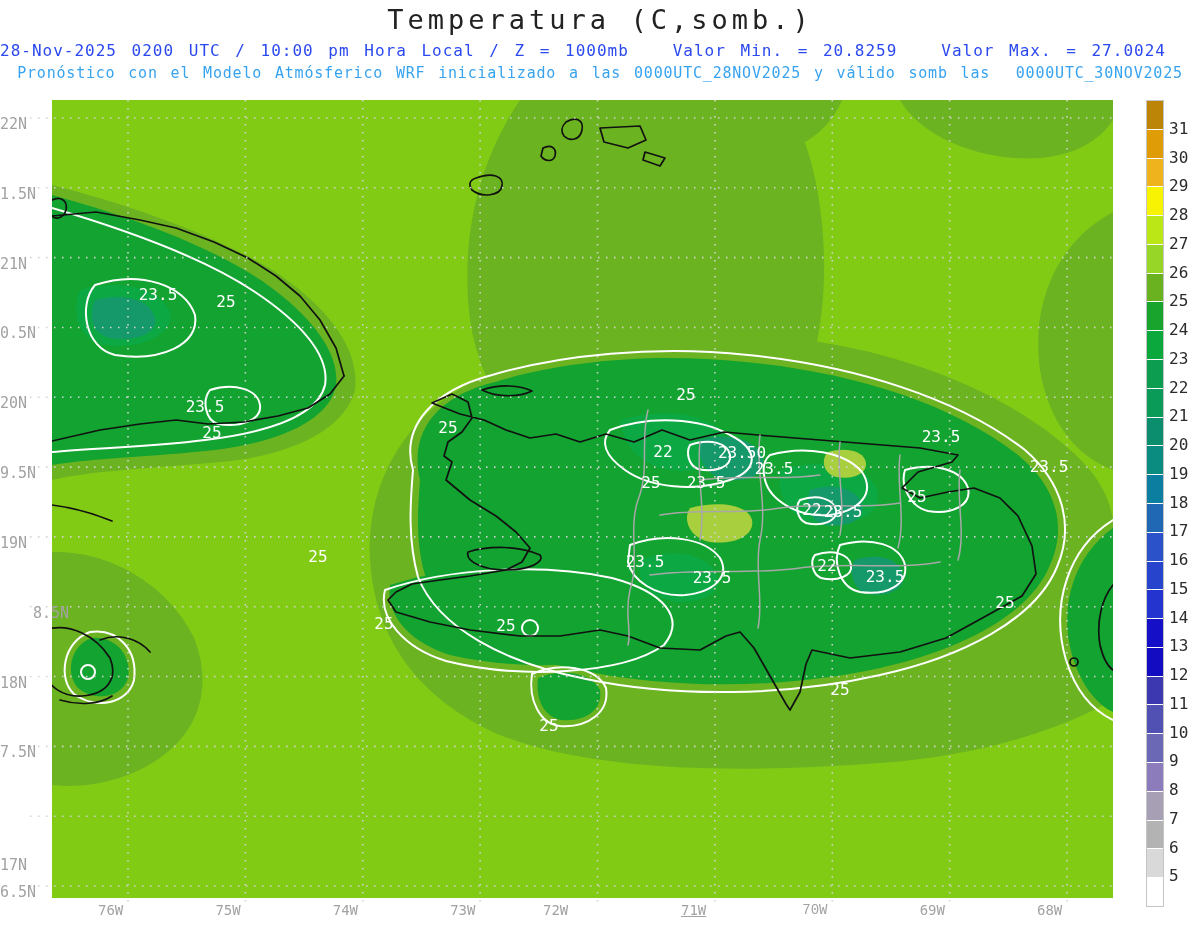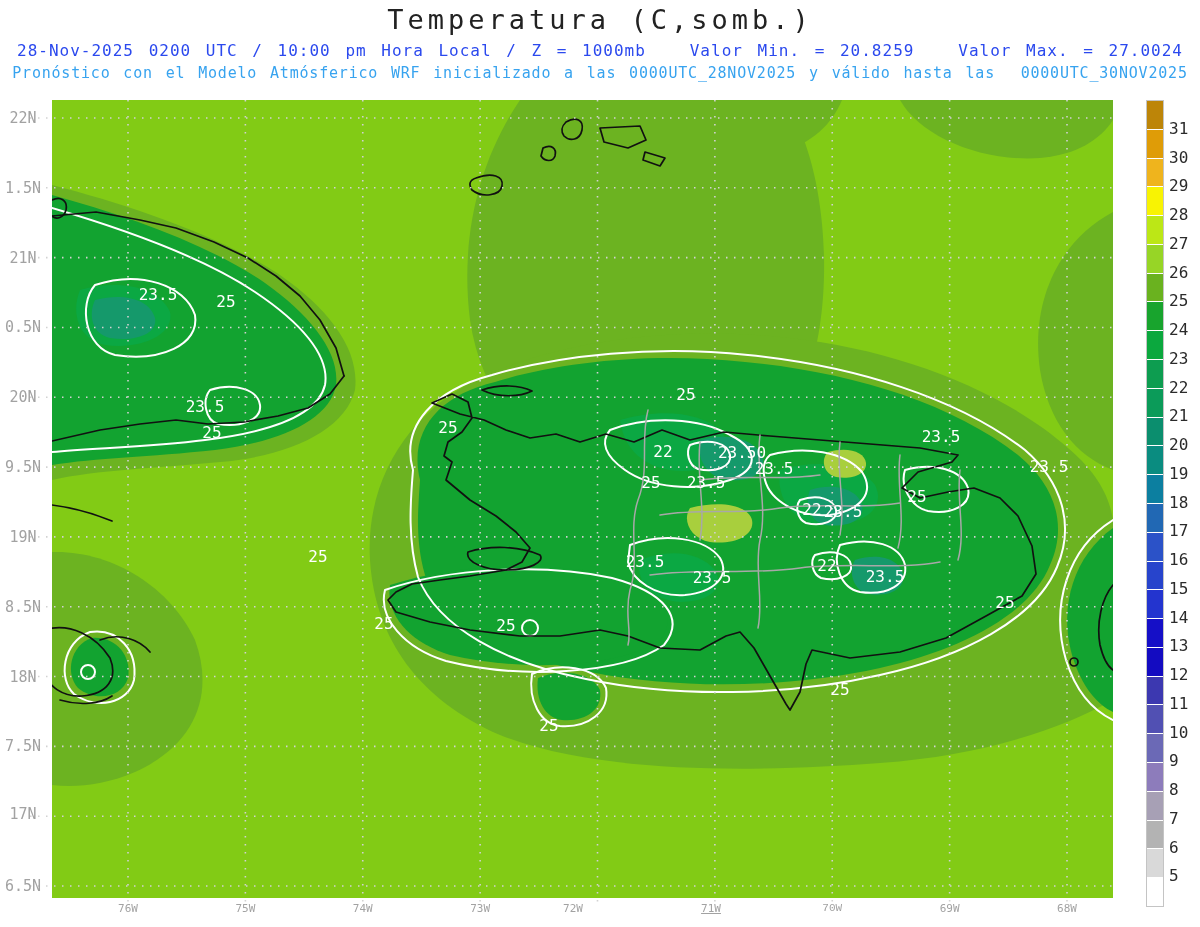--- a/index.html
+++ b/index.html
@@ -1,27 +1,27 @@
 <!DOCTYPE html>
 <html style="--ocean: #82cb15; --band26: #6cb321; --band24: #12a330; --band23: #0ba843; --band22: #15996b; --valley: #a8cf3d; --contour: #ffffff; --coast: #111111; --border: #a8a8a8; --grid: #d2d2d2; --title: #222222; --subtitle1: #2b49ee; --subtitle2: #37a3ef; --axis: #a2a2a2;"><head>
 <meta charset="utf-8">
 <style>
   html,body{margin:0;padding:0;background:#fff;}
   #stage{position:relative;width:1200px;height:927px;background:#fff;overflow:hidden;
          font-family:"DejaVu Sans Mono",monospace;}
   
   #title{position:absolute;top:4px;left:0;width:1200px;text-align:center;
          font-size:27px;letter-spacing:4px;color:var(--title);white-space:pre;}
-  #sub1{position:absolute;top:41px;left:0;width:1200px;text-align:center;
+  #sub1{position:absolute;top:41px;left:0;width:1200px;text-align:left;
         font-size:16px;letter-spacing:1px;word-spacing:4px;color:var(--subtitle1);white-space:pre;}
   #sub2{position:absolute;top:64px;left:0;width:1200px;text-align:center;
         font-size:15px;letter-spacing:0.8px;word-spacing:3px;color:var(--subtitle2);white-space:pre;}
   
-  .lat-label{position:absolute;left:0;width:46px;text-align:center;font-size:15px;color:var(--axis);}
-  .lon-label{position:absolute;top:902px;width:60px;text-align:center;font-size:11px;color:var(--axis);}
+  .lat-label{position:absolute;left:0;width:46px;text-align:left;font-size:15px;color:var(--axis);margin-top:6px;}
+  .lon-label{position:absolute;top:902px;width:60px;font-size:14px;color:var(--axis);}
   
   #colorbar{position:absolute;left:1146px;top:100px;width:16px;height:805px;
             border:1px solid #c4c4c4;display:flex;flex-direction:column;background:#fff;}
   #colorbar .seg{flex:1;border-bottom:1px solid #fff;}
   #colorbar .seg:last-child{border-bottom:none;}
   .cb-label{position:absolute;left:1169px;width:34px;font-size:16px;color:#2b2b2b;}
   
   #map-svg{position:absolute;left:0;top:0;}
   .ocean{fill:var(--ocean);}
   .sh26{fill:var(--band26);}
@@ -42,21 +42,21 @@
   #attribution .pi{color:#2936d8;font-style:italic;font-weight:bold;}
   #attribution .rest{color:#4a4a4a;}
 </style>
 </head>
 <body>
 
 <div id="stage">
 
   <div id="title">Temperatura (C,somb.)</div>
   <div id="sub1">28-Nov-2025 0200 UTC / 10:00 pm Hora Local / Z = 1000mb   Valor Min. = 20.8259   Valor Max. = 27.0024</div>
-  <div id="sub2">Pronóstico con el Modelo Atmósferico WRF inicializado a las 0000UTC_28NOV2025 y válido hasta las  0000UTC_30NOV2025</div>
+  <div id="sub2">Pronóstico con el Modelo Atmósferico WRF inicializado a las 0000UTC_28NOV2025 y válido somb las  0000UTC_30NOV2025</div>
 
   <svg id="map-svg" width="1200" height="927" viewBox="0 0 1200 927" xmlns="http://www.w3.org/2000/svg">
     <defs>
       <clipPath id="plotclip">
           <rect x="52" y="100" width="1061" height="798"></rect>
         </clipPath>
     </defs>
 
     <g clip-path="url(#plotclip)">
       <rect class="ocean" x="52" y="100" width="1061" height="798"></rect>
@@ -191,24 +191,24 @@
   </svg>
 
   <div id="lat-labels">
       <div class="lat-label" style="top: 109px;">22N</div>
       <div class="lat-label" style="top: 178.818px;">1.5N</div>
       <div class="lat-label" style="top: 248.636px;">21N</div>
       <div class="lat-label" style="top: 318.454px;">0.5N</div>
       <div class="lat-label" style="top: 388.272px;">20N</div>
       <div class="lat-label" style="top: 458.09px;">9.5N</div>
       <div class="lat-label" style="top: 527.908px;">19N</div>
-      <div class="lat-label" style="top: 597.726px;">8.5N</div>
+      <div class="lat-label" style="top: 597.726px; padding-left: 33px;">8.5N</div>
       <div class="lat-label" style="top: 667.544px;">18N</div>
       <div class="lat-label" style="top: 737.362px;">7.5N</div>
-      <div class="lat-label" style="top: 805px;">17N</div>
+      <div class="lat-label" style="top: 850px;">17N</div>
       <div class="lat-label" style="top: 876.998px;">6.5N</div>
     </div>
   <div id="lon-labels">
       <div class="lon-label" style="left: 98px;">76W</div>
       <div class="lon-label" style="left: 215.375px;">75W</div>
       <div class="lon-label" style="left: 332.75px;">74W</div>
       <div class="lon-label" style="left: 450.125px;">73W</div>
       <div class="lon-label" style="left: 543px;">72W</div>
       <div class="lon-label" style="left: 681px; text-decoration: underline;">71W</div>
       <div class="lon-label" style="left: 802.25px; font-family: Liberation Mono, monospace;">70W</div>

